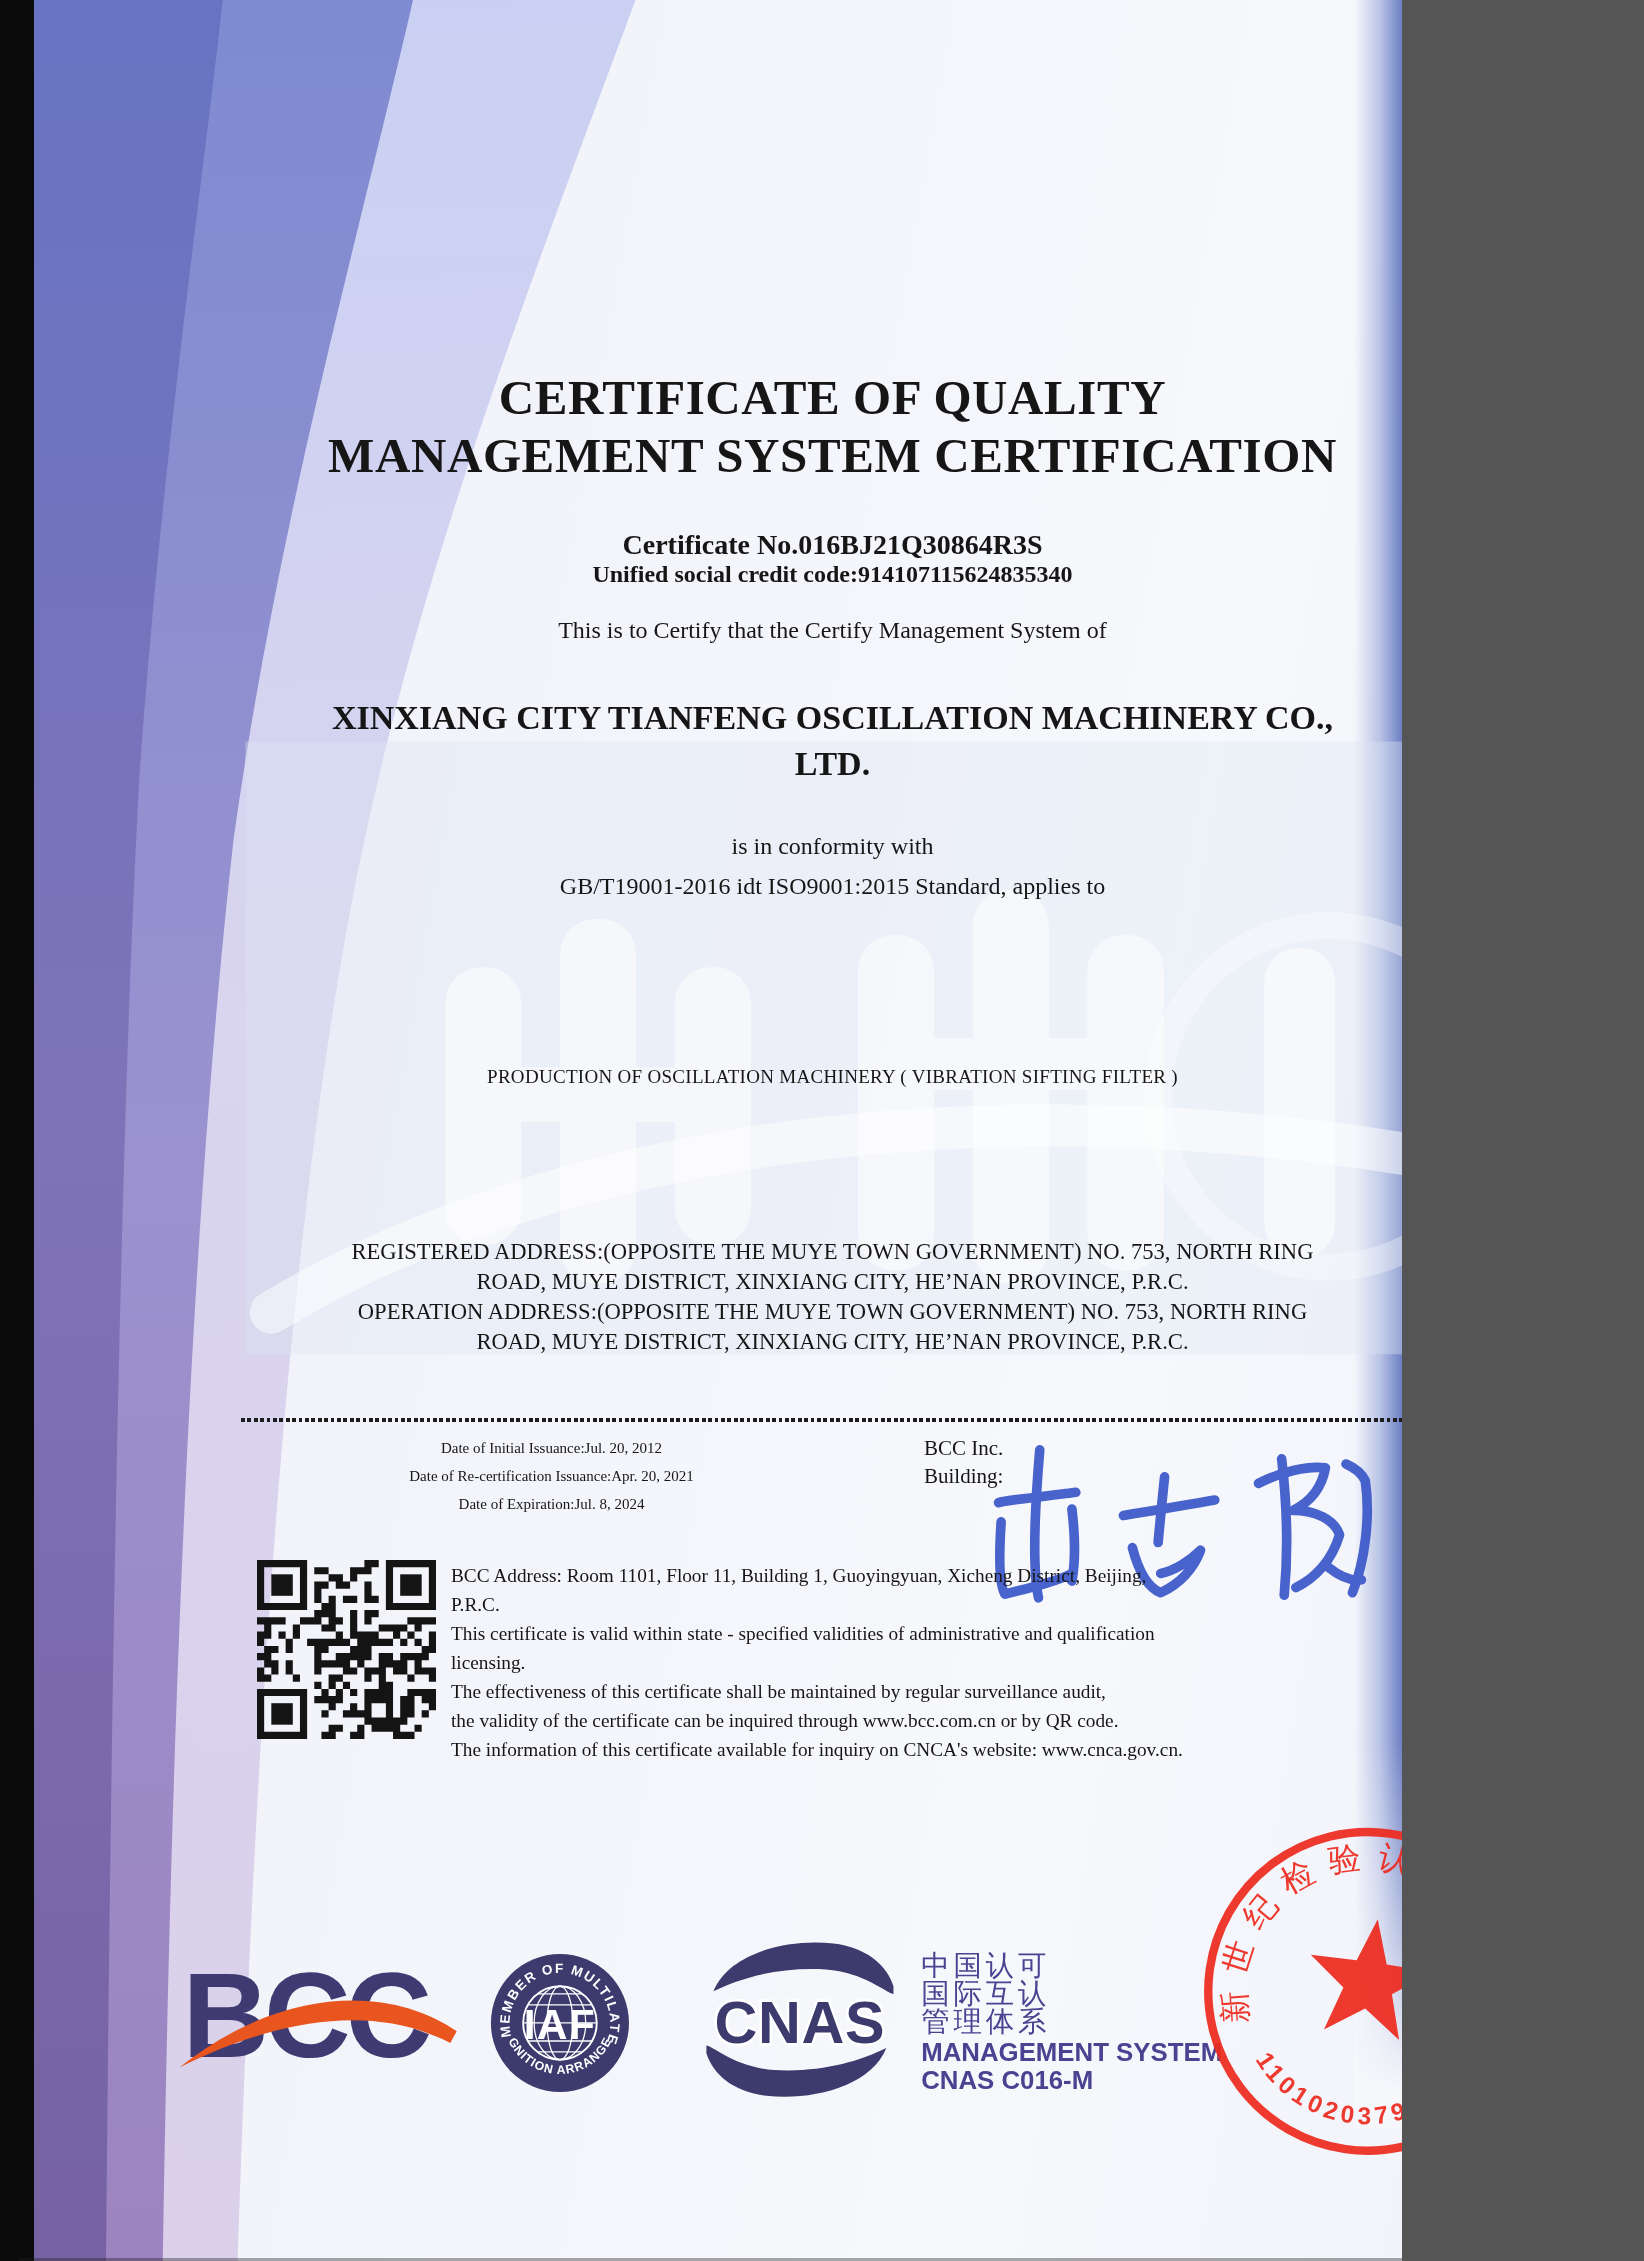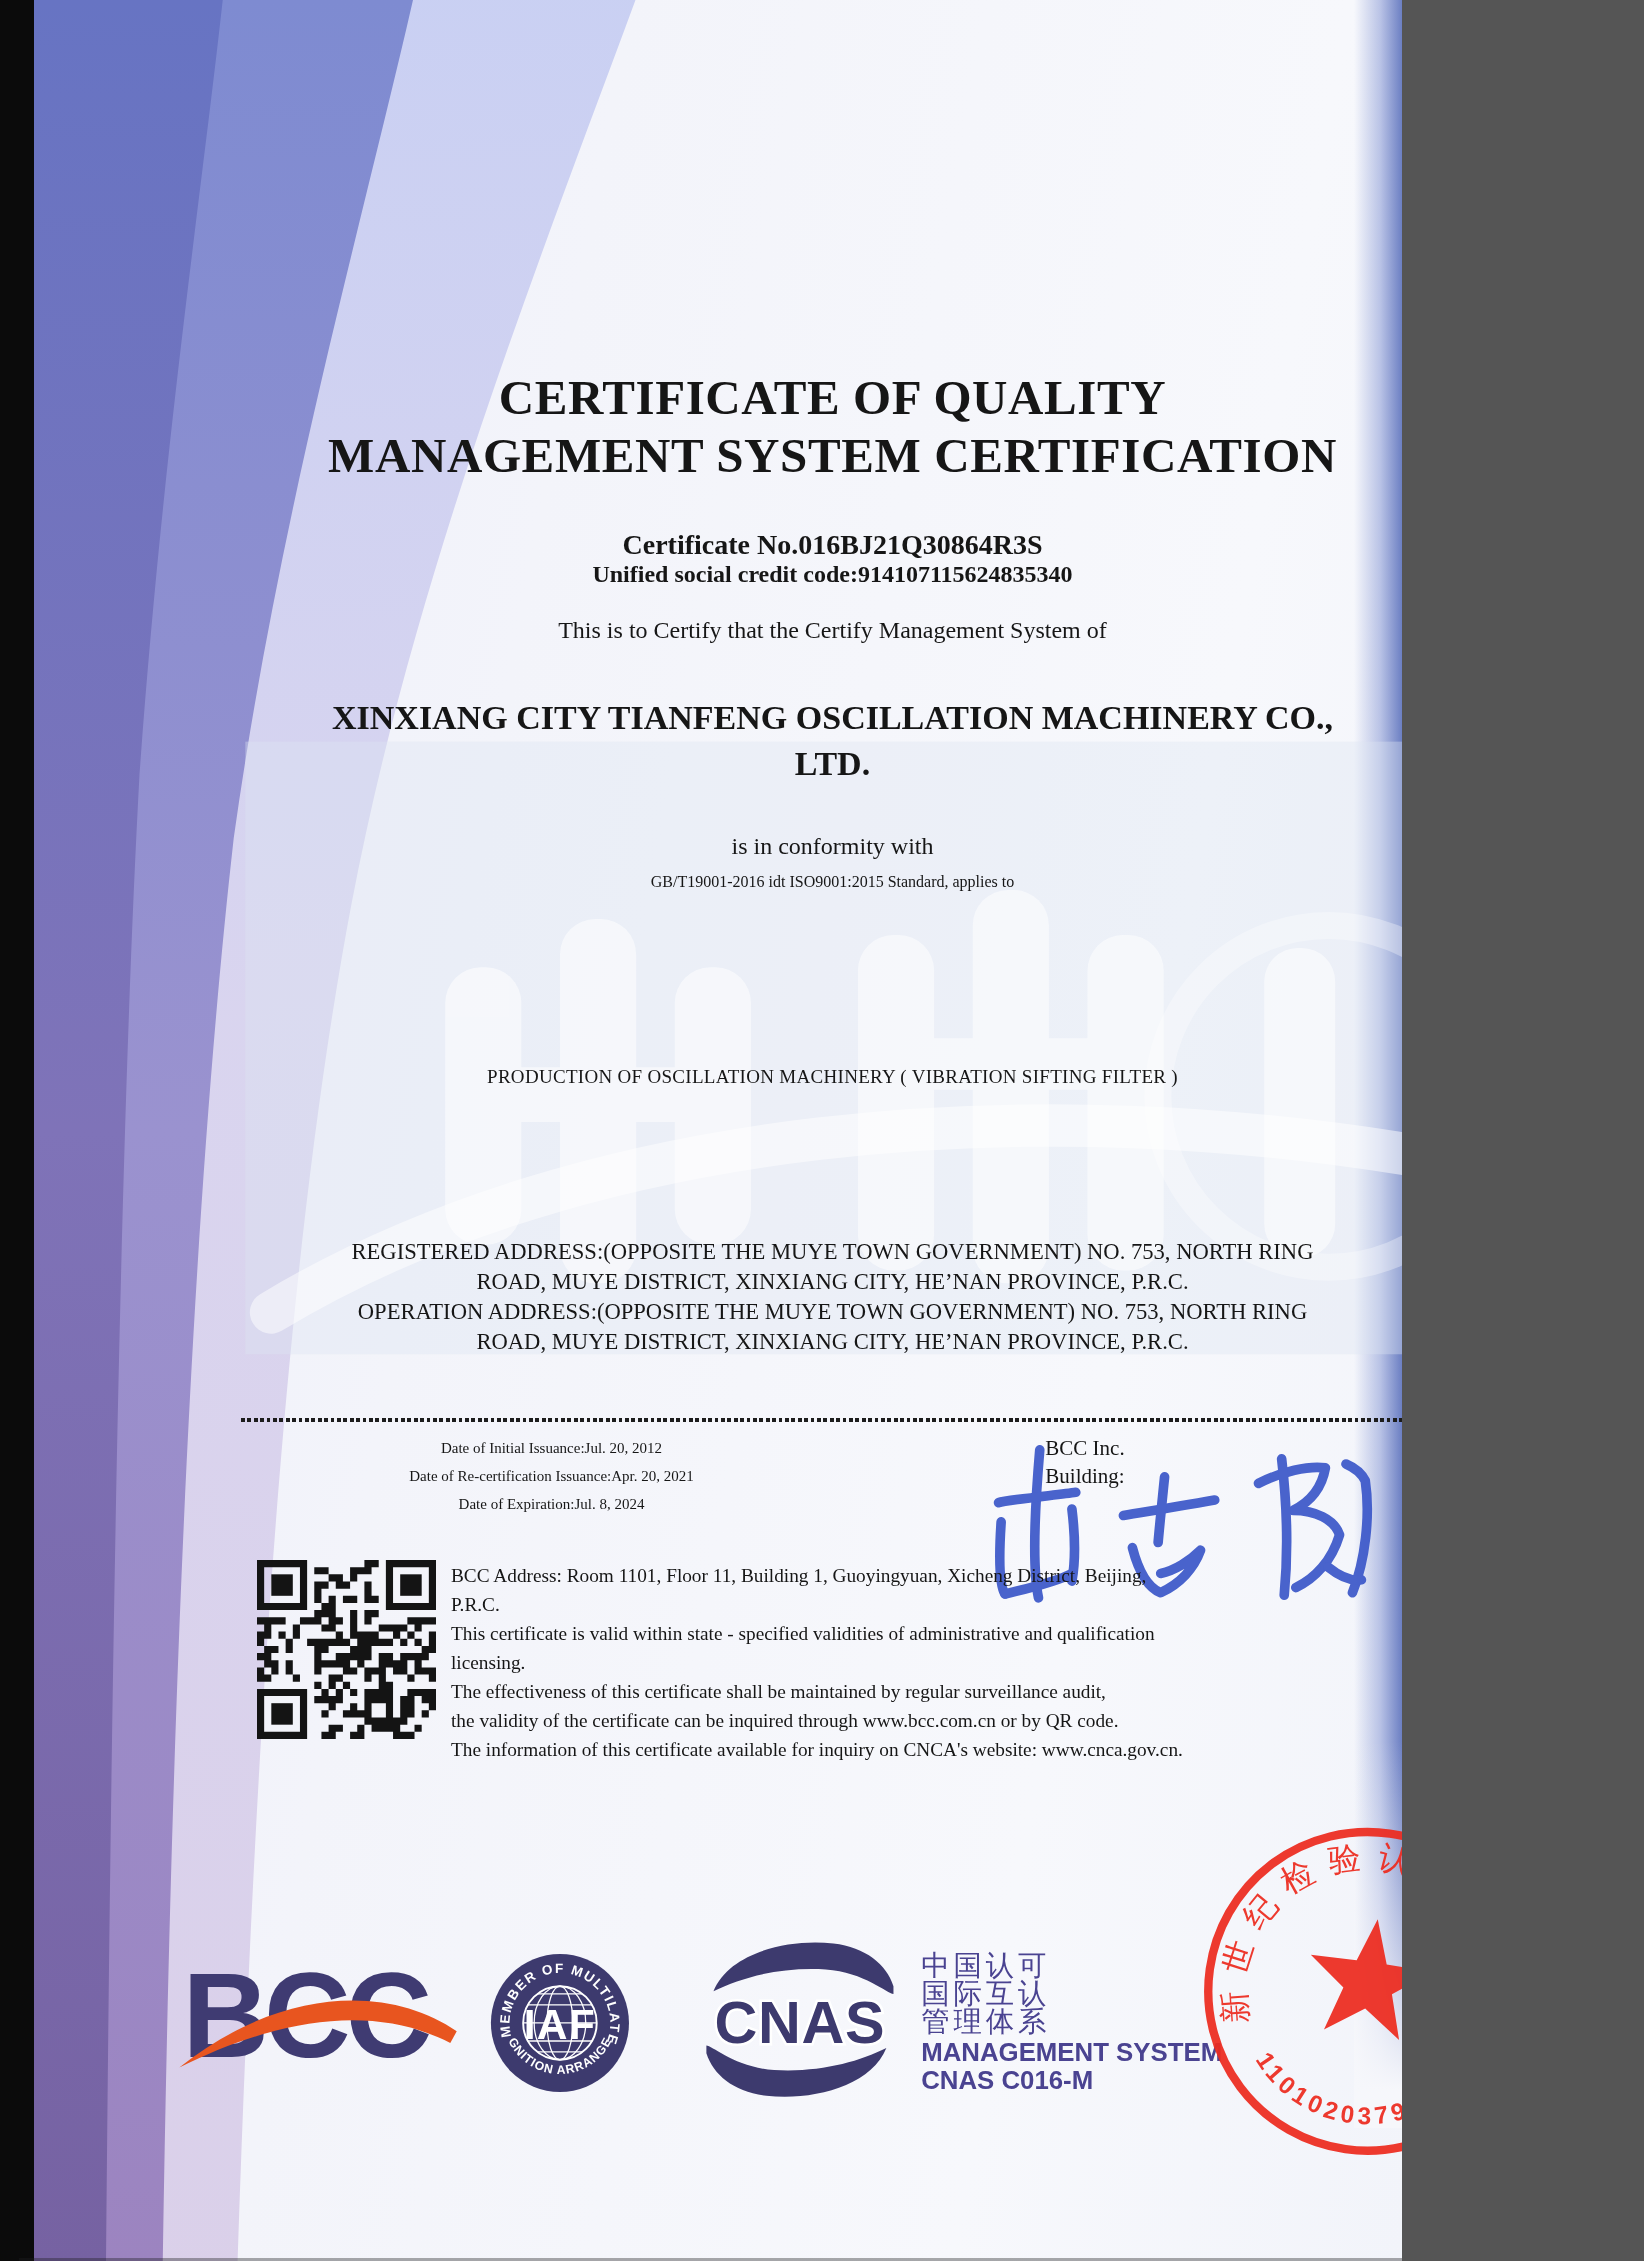--- a/index.html
+++ b/index.html
@@ -8,27 +8,27 @@
         font-family:"Liberation Serif",serif;color:#161616;}
   .abs{position:absolute;}
   svg{display:block;}
   .ctr{left:81px;width:1503px;text-align:center;}
   .title{top:369px;font-weight:bold;font-size:49px;line-height:58px;letter-spacing:0.6px;}
   .certno{top:529px;font-weight:bold;font-size:28px;}
   .uscc{top:561px;font-weight:bold;font-size:24px;}
   .certify{top:617px;font-size:24px;}
   .company{top:695px;font-weight:bold;font-size:34px;line-height:46px;}
   .conformity{top:833px;font-size:24px;}
-  .standard{top:873px;font-size:16px;}
+  .standard{top:873px;font-size:24px;}
   .scope{top:1066px;font-size:19px;letter-spacing:0.3px;}
   .addresses{top:1237px;font-size:22.6px;line-height:30px;}
   .dotted{top:1418px;left:241px;width:1327px;height:3.9px;
           background:repeating-linear-gradient(90deg,#1c1c1c 0 3.9px,transparent 3.9px 6.4px);}
   .dates{top:1434px;left:232px;width:639px;text-align:center;font-size:15px;line-height:28px;}
-  .issuer{top:1434px;left:924px;width:322px;text-align:center;font-size:21px;line-height:28px;}
+  .issuer{top:1434px;left:924px;width:322px;text-align:left;font-size:21px;line-height:28px;}
   .fineprint{top:1561px;left:451px;width:748px;text-align:left;font-size:19.3px;line-height:29px;}
   .left-black{left:0;top:0;width:34px;height:2261px;background:#0b0b0b;}
   .right-strip{right:0;top:0;width:48px;height:2122px;
      background:linear-gradient(to right,rgba(124,142,208,0),rgba(124,142,208,.5) 55%,rgba(96,117,190,.92));}
   .right-strip-fade{right:0;top:1741px;width:48px;height:387px;
      background:linear-gradient(to bottom,rgba(246,247,251,0),#f6f7fb 90%);}
   .bottom-line{left:19.3px;bottom:0;width:1625px;height:3.2px;background:#1f1f22;opacity:.38;}
   .sans{font-family:"Liberation Sans",sans-serif;}
 </style>
 </head>

